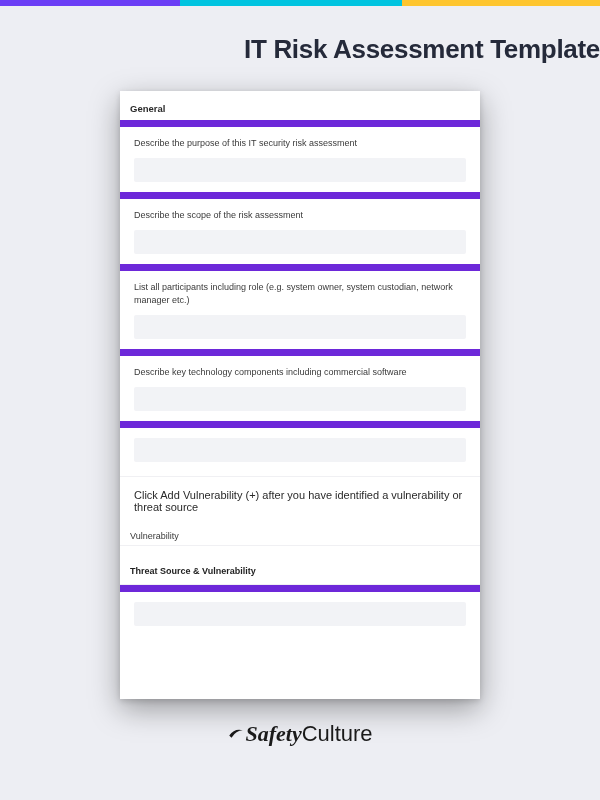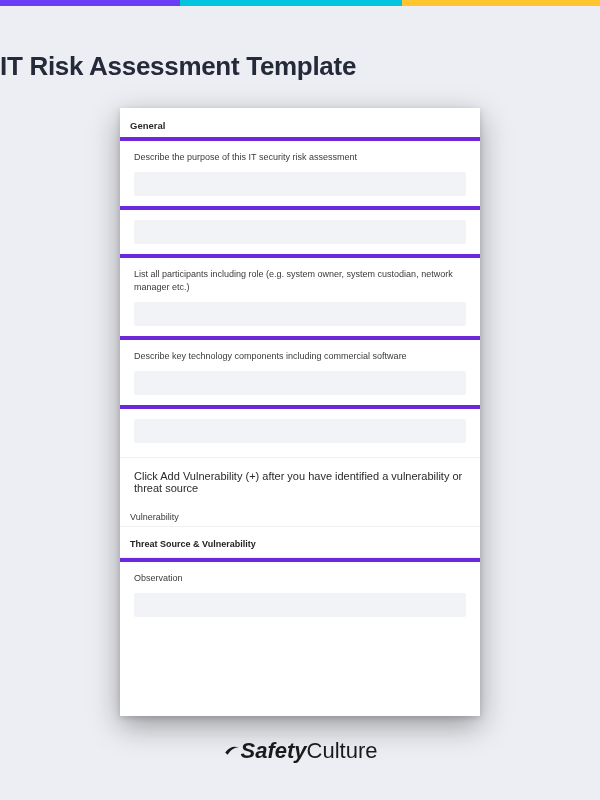--- a/index.html
+++ b/index.html
@@ -9,45 +9,45 @@
     background: #edeef3;
     overflow: hidden;
   }
   .topbar {
     width: 100%; height: 6px; display: flex;
   }
   .topbar .seg1 { background: #6b3ef5; width: 30%; }
   .topbar .seg2 { background: #00c4e0; width: 37%; }
   .topbar .seg3 { background: #fec52e; width: 33%; }
   .page-title {
-    text-align: left;
+    text-align: right;
     font-size: 26px;
     font-weight: 800;
     color: #252a3a;
-    margin-top: 45px;
+    margin-top: 28px;
     letter-spacing: -0.3px;
   }
   .form-card {
     width: 360px;
     margin: 26px auto 0 auto;
     background: #fff;
     box-shadow: 0 10px 28px rgba(0,0,0,0.35), 0 2px 6px rgba(0,0,0,0.15);
     padding: 10px 0 8px 0;
     font-size: 9px;
     color: #2a2a2a;
     height: 608px;
     overflow: hidden;
   }
   .section-heading {
     font-weight: 700;
     font-size: 9.5px;
     padding: 2px 8px 6px 10px;
   }
   .field-block {
-    border-top: 4px solid #6d28d9;
+    border-top: 7px solid #6d28d9;
     padding: 10px 14px 10px 14px;
   }
   .field-block .label {
     font-size: 9px;
     color: #3a3a3a;
     line-height: 1.45;
     margin-bottom: 8px;
   }
   .text-input {
     width: 100%;
@@ -55,35 +55,35 @@
     background: #f2f3f6;
     border: none;
     border-radius: 2px;
   }
   .section-gap { height: 4px; }
   .subheading {
     font-size: 9px;
     padding: 6px 10px 4px 10px;
     color: #3a3a3a;
   }
-  .subheading.bold { font-weight: 700; color: #222; border-top: 1px solid #f0f0f3; border-bottom: 1px solid #f0f0f3; padding-top:12px; padding-bottom:8px;}
+  .subheading.bold { font-weight: 700; color: #222; border-top: 1px solid #f0f0f3; border-bottom: 1px solid #f0f0f3; padding-top:20px; padding-bottom:8px;}
   .hint-block {
     border-top: 1px solid #f0f0f3;
     padding: 12px 14px 12px 14px;
     font-size: 11px;
   }
   .brand {
     text-align: center;
     margin-top: 22px;
     font-size: 22px;
     font-weight: 400;
     color: #1a1a1a;
     font-family: "Segoe UI", Arial, sans-serif;
   }
-  .brand .bold { font-weight: 800; font-style: italic; }
+  .brand .bold { font-weight: 800; font-style: italic; font-family: Liberation Serif, serif; }
   .brand .light { font-weight: 400; }
   .brand svg { display:inline-block; vertical-align:-2px; }
 </style>
 </head>
 <body>
 
 <div class="topbar">
   <div class="seg1"></div>
   <div class="seg2"></div>
   <div class="seg3"></div>
@@ -94,20 +94,21 @@
 <div class="form-card">
 
   <div class="section-heading">General</div>
 
   <div class="field-block">
     <div class="label">Describe the purpose of this IT security risk assessment</div>
     <div class="text-input"></div>
   </div>
 
   <div class="field-block">
+    <div class="label">Describe the scope of the risk assessment</div>
     <div class="text-input"></div>
   </div>
 
   <div class="field-block">
     <div class="label">List all participants including role (e.g. system owner, system custodian, network manager etc.)</div>
     <div class="text-input"></div>
   </div>
 
   <div class="field-block">
     <div class="label">Describe key technology components including commercial software</div>
@@ -119,21 +120,20 @@
   </div>
 
   <div class="section-gap"></div>
 
   <div class="hint-block">Click Add Vulnerability (+) after you have identified a vulnerability or threat source</div>
 
   <div class="subheading">Vulnerability</div>
   <div class="subheading bold">Threat Source &amp; Vulnerability</div>
 
   <div class="field-block">
-    <div class="label">Observation</div>
     <div class="text-input"></div>
   </div>
 
 </div>
 
 <div class="brand">
   <svg width="18" height="18" viewBox="0 0 24 24">
     <path d="M3 14 Q10 4 21 7 Q12 7 6 17 Z" fill="#1a1a1a"></path>
   </svg><span class="bold">Safety</span><span class="light">Culture</span>
 </div>

